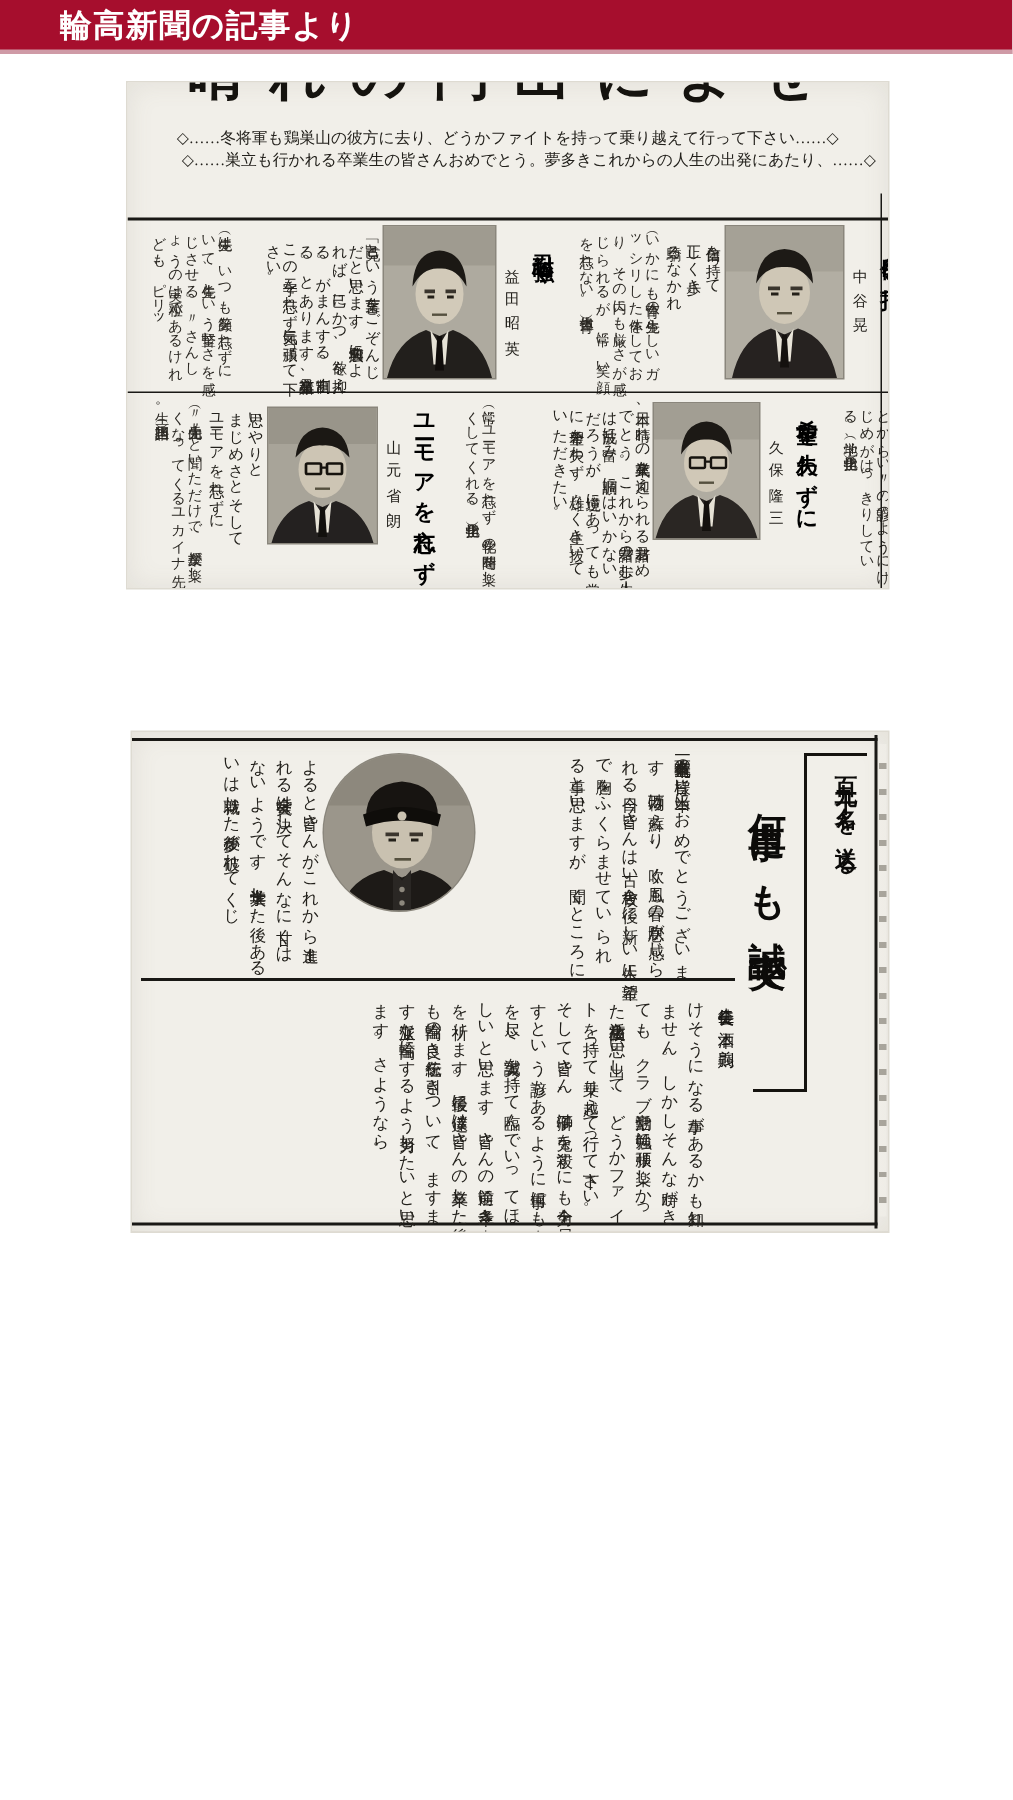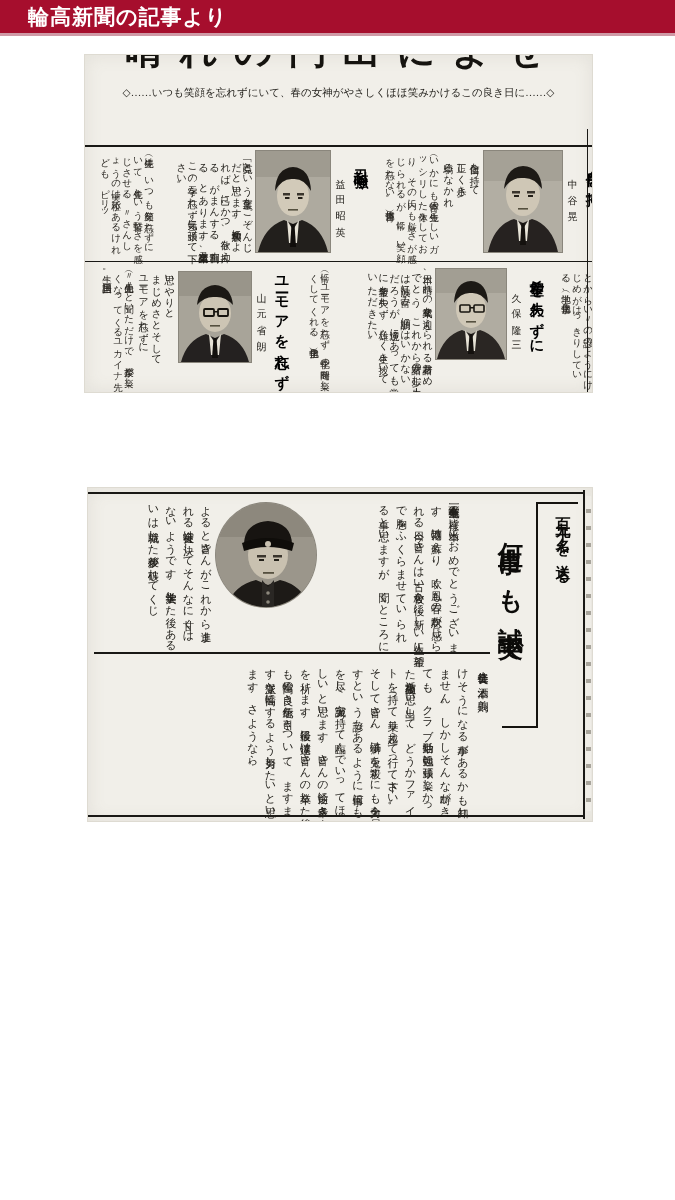--- a/index.html
+++ b/index.html
@@ -9,21 +9,21 @@
     overflow:hidden;
   }
   
   .header-bar{
     position:absolute;left:0;top:0;width:675px;height:33px;
     background:#a60e2d;border-bottom:3px solid #cf9aa6;
     display:flex;align-items:center;
   }
   .header-bar .title{
     color:#ffffff;font-family:"Liberation Sans","DejaVu Sans",sans-serif;
-    font-size:21px;font-weight:600;letter-spacing:1px;padding-left:28px;
+    font-size:21px;font-weight:600;letter-spacing:1px;padding-left:40px;
   }
   
   .paper{
     position:absolute;background:#f1efe9;
     box-shadow:0 0 0 1px #dedbd2, inset 0 0 18px rgba(120,115,100,.12);
   }
   #clip1{left:85px;top:55px;width:507px;height:337px;overflow:hidden;}
   #clip2{left:88px;top:488px;width:504px;height:333px;overflow:hidden;}
   .v{writing-mode:vertical-rl;text-orientation:upright;}
   .rule{position:absolute;background:#191815;}
@@ -94,21 +94,22 @@
 
 <div class="header-bar">
   <div class="title">輪高新聞の記事より</div>
 </div>
 
 <div class="paper" id="clip1">
   <div class="headline-crop">
     <span>晴れの門出によせて</span>
   </div>
   <div class="intro">
-    <div class="l1">◇……いつも笑顔を忘れずにいて、春の女神がやさしくほほ笑みかけるこの良き日に……◇</div>
+    <div class="l1">◇……冬将軍も鶏巣山の彼方に去り、どうかファイトを持って乗り越えて行って下さい……◇</div>
+    <div class="l2">◇……巣立も行かれる卒業生の皆さんおめでとう。夢多きこれからの人生の出発にあたり、……◇</div>
   </div>
   <div class="rule" style="left:0;top:90px;width:507px;height:2px;"></div>
 
   <div class="trow" id="trow1">
     <div class="v t-title">自信を持て</div>
     <div class="v t-name">中　谷　晃</div>
     <svg class="ph h1a" width="78" height="101" viewBox="0 0 78 101">
       <rect width="78" height="101" fill="#b2aea3"></rect>
       <rect width="78" height="30" fill="#a5a196"></rect>
       <ellipse cx="39" cy="44" rx="17" ry="21" fill="#cfc7b6"></ellipse>

